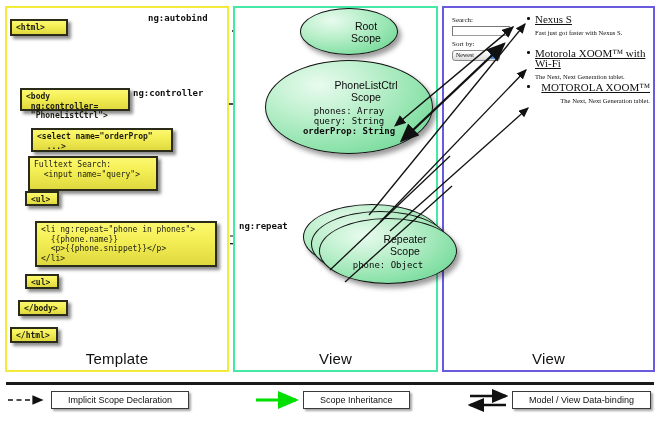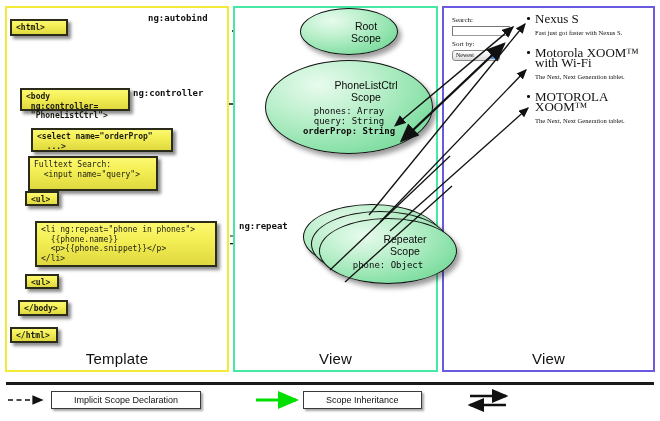--- a/index.html
+++ b/index.html
@@ -83,36 +83,36 @@
     padding-left:3px;line-height:9px;
   }
   .v-select .arrowbtn{
     position:absolute;right:1px;top:1px;width:8px;height:7px;border-radius:2px;
     background:linear-gradient(180deg,#7ab4ef 0%,#3e82d8 100%);
     color:#fff;font-size:5px;line-height:7px;text-align:center;
   }
   .phone-list{position:absolute;left:76px;top:0px;width:124px;}
   .ph-item{position:relative;margin-bottom:0;}
   .ph-name{
-    font-family:"Liberation Serif",serif;font-size:13px;color:#111;
-    padding-left:9px;position:relative;line-height:10px;
+    font-family:"Liberation Serif",serif;font-size:11px;color:#111;
+    padding-left:9px;position:relative;line-height:10px;text-decoration:underline;
   }
   .ph-name .bullet{position:absolute;left:1px;top:3.2px;width:2.6px;height:2.6px;border-radius:50%;background:#111;}
   .ph-snip{
     font-family:"Liberation Serif",serif;font-size:6.6px;color:#111;
     padding-left:9px;line-height:10px;margin-top:4px;
   }
 
   
   .legend{position:absolute;left:0;top:380px;width:660px;height:41px;z-index:4;}
   .legend-rule{position:absolute;left:6px;top:2px;width:648px;height:3px;background:#1a1a1a;}
   .lg-box{
     position:absolute;box-sizing:border-box;background:#fff;
     border:1.4px solid #3a3a3a;box-shadow:1.5px 1.5px 2px rgba(0,0,0,.35);
-    font-size:9px;color:#111;padding:2px 22px;white-space:nowrap;line-height:12px;
+    font-size:9px;color:#111;padding:2px 16px;white-space:nowrap;line-height:12px;
   }
 </style>
 </head>
 <body>
 
 <div id="stage">
 
   <svg class="layer below" viewBox="0 0 660 421">
     <defs>
       <marker id="arrBlack" markerWidth="7" markerHeight="7" refX="6" refY="3" orient="auto">
@@ -229,21 +229,21 @@
         </div>
         <div class="ph-snip">Fast just got faster with Nexus S.</div>
       </div>
       <div class="ph-item" style="margin-top:10px;">
         <div class="ph-name">
           <span class="bullet"></span>
           <span>Motorola XOOM™ with Wi-Fi</span>
         </div>
         <div class="ph-snip">The Next, Next Generation tablet.</div>
       </div>
-      <div class="ph-item" style="margin-top:10px;">
+      <div class="ph-item" style="text-align:right;">
         <div class="ph-name">
           <span class="bullet"></span>
           <span>MOTOROLA XOOM™</span>
         </div>
         <div class="ph-snip">The Next, Next Generation tablet.</div>
       </div>
     </div>
   </div>
 
   <svg class="layer above" viewBox="0 0 660 421">
@@ -295,15 +295,16 @@
         </marker>
       </defs>
       <path d="M8,20 L42,20" stroke="#111" stroke-width="1.6" stroke-dasharray="5,3.5" fill="none" marker-end="url(#lgBlack)"></path>
       <path d="M256,20 L296,20" stroke="#00e000" stroke-width="3" fill="none" marker-end="url(#lgGreen)"></path>
       <path d="M470,16 L506,16" stroke="#111" stroke-width="2.4" fill="none" marker-end="url(#lgBlack)"></path>
       <path d="M506,25 L470,25" stroke="#111" stroke-width="2.4" fill="none" marker-end="url(#lgBlack)"></path>
     </svg>
 
     <div class="lg-box" style="left:51px;top:11px;">Implicit Scope Declaration</div>
     <div class="lg-box" style="left:303px;top:11px;">Scope Inheritance</div>
+    <div class="lg-box" style="left:512px;top:11px;">Model / View Data-binding</div>
   </div>
 
 </div>
 
 </body></html>

